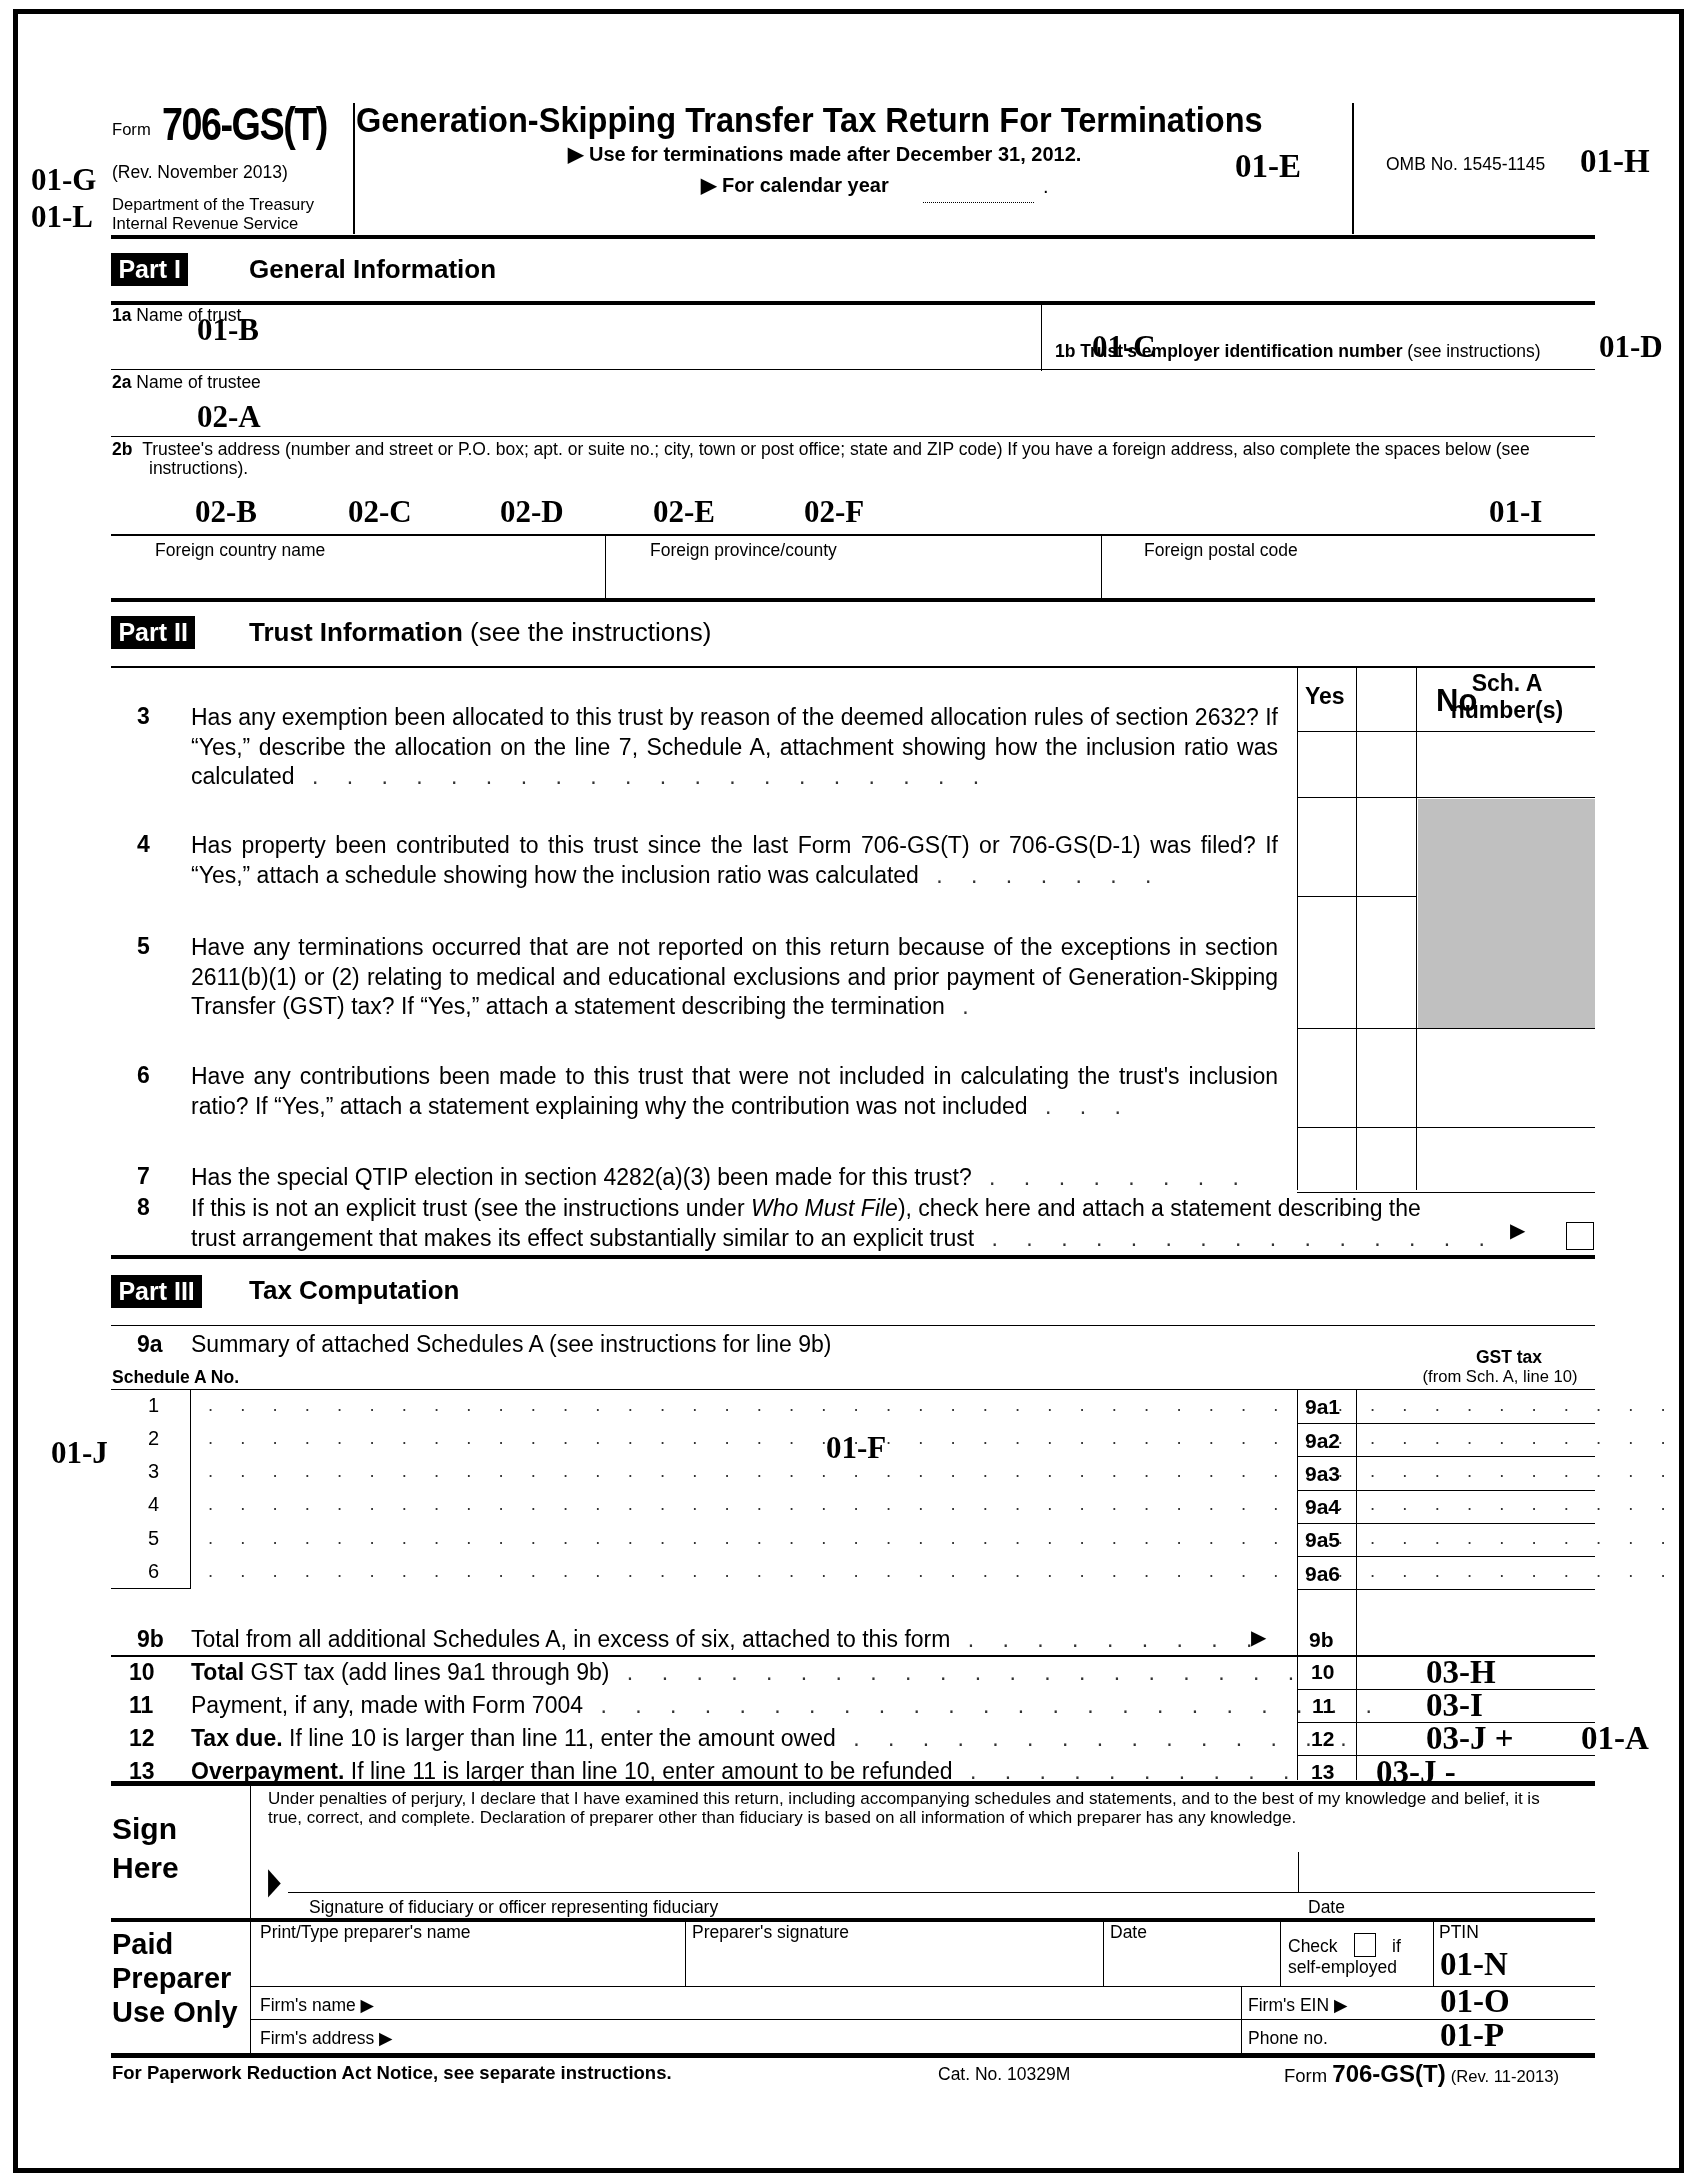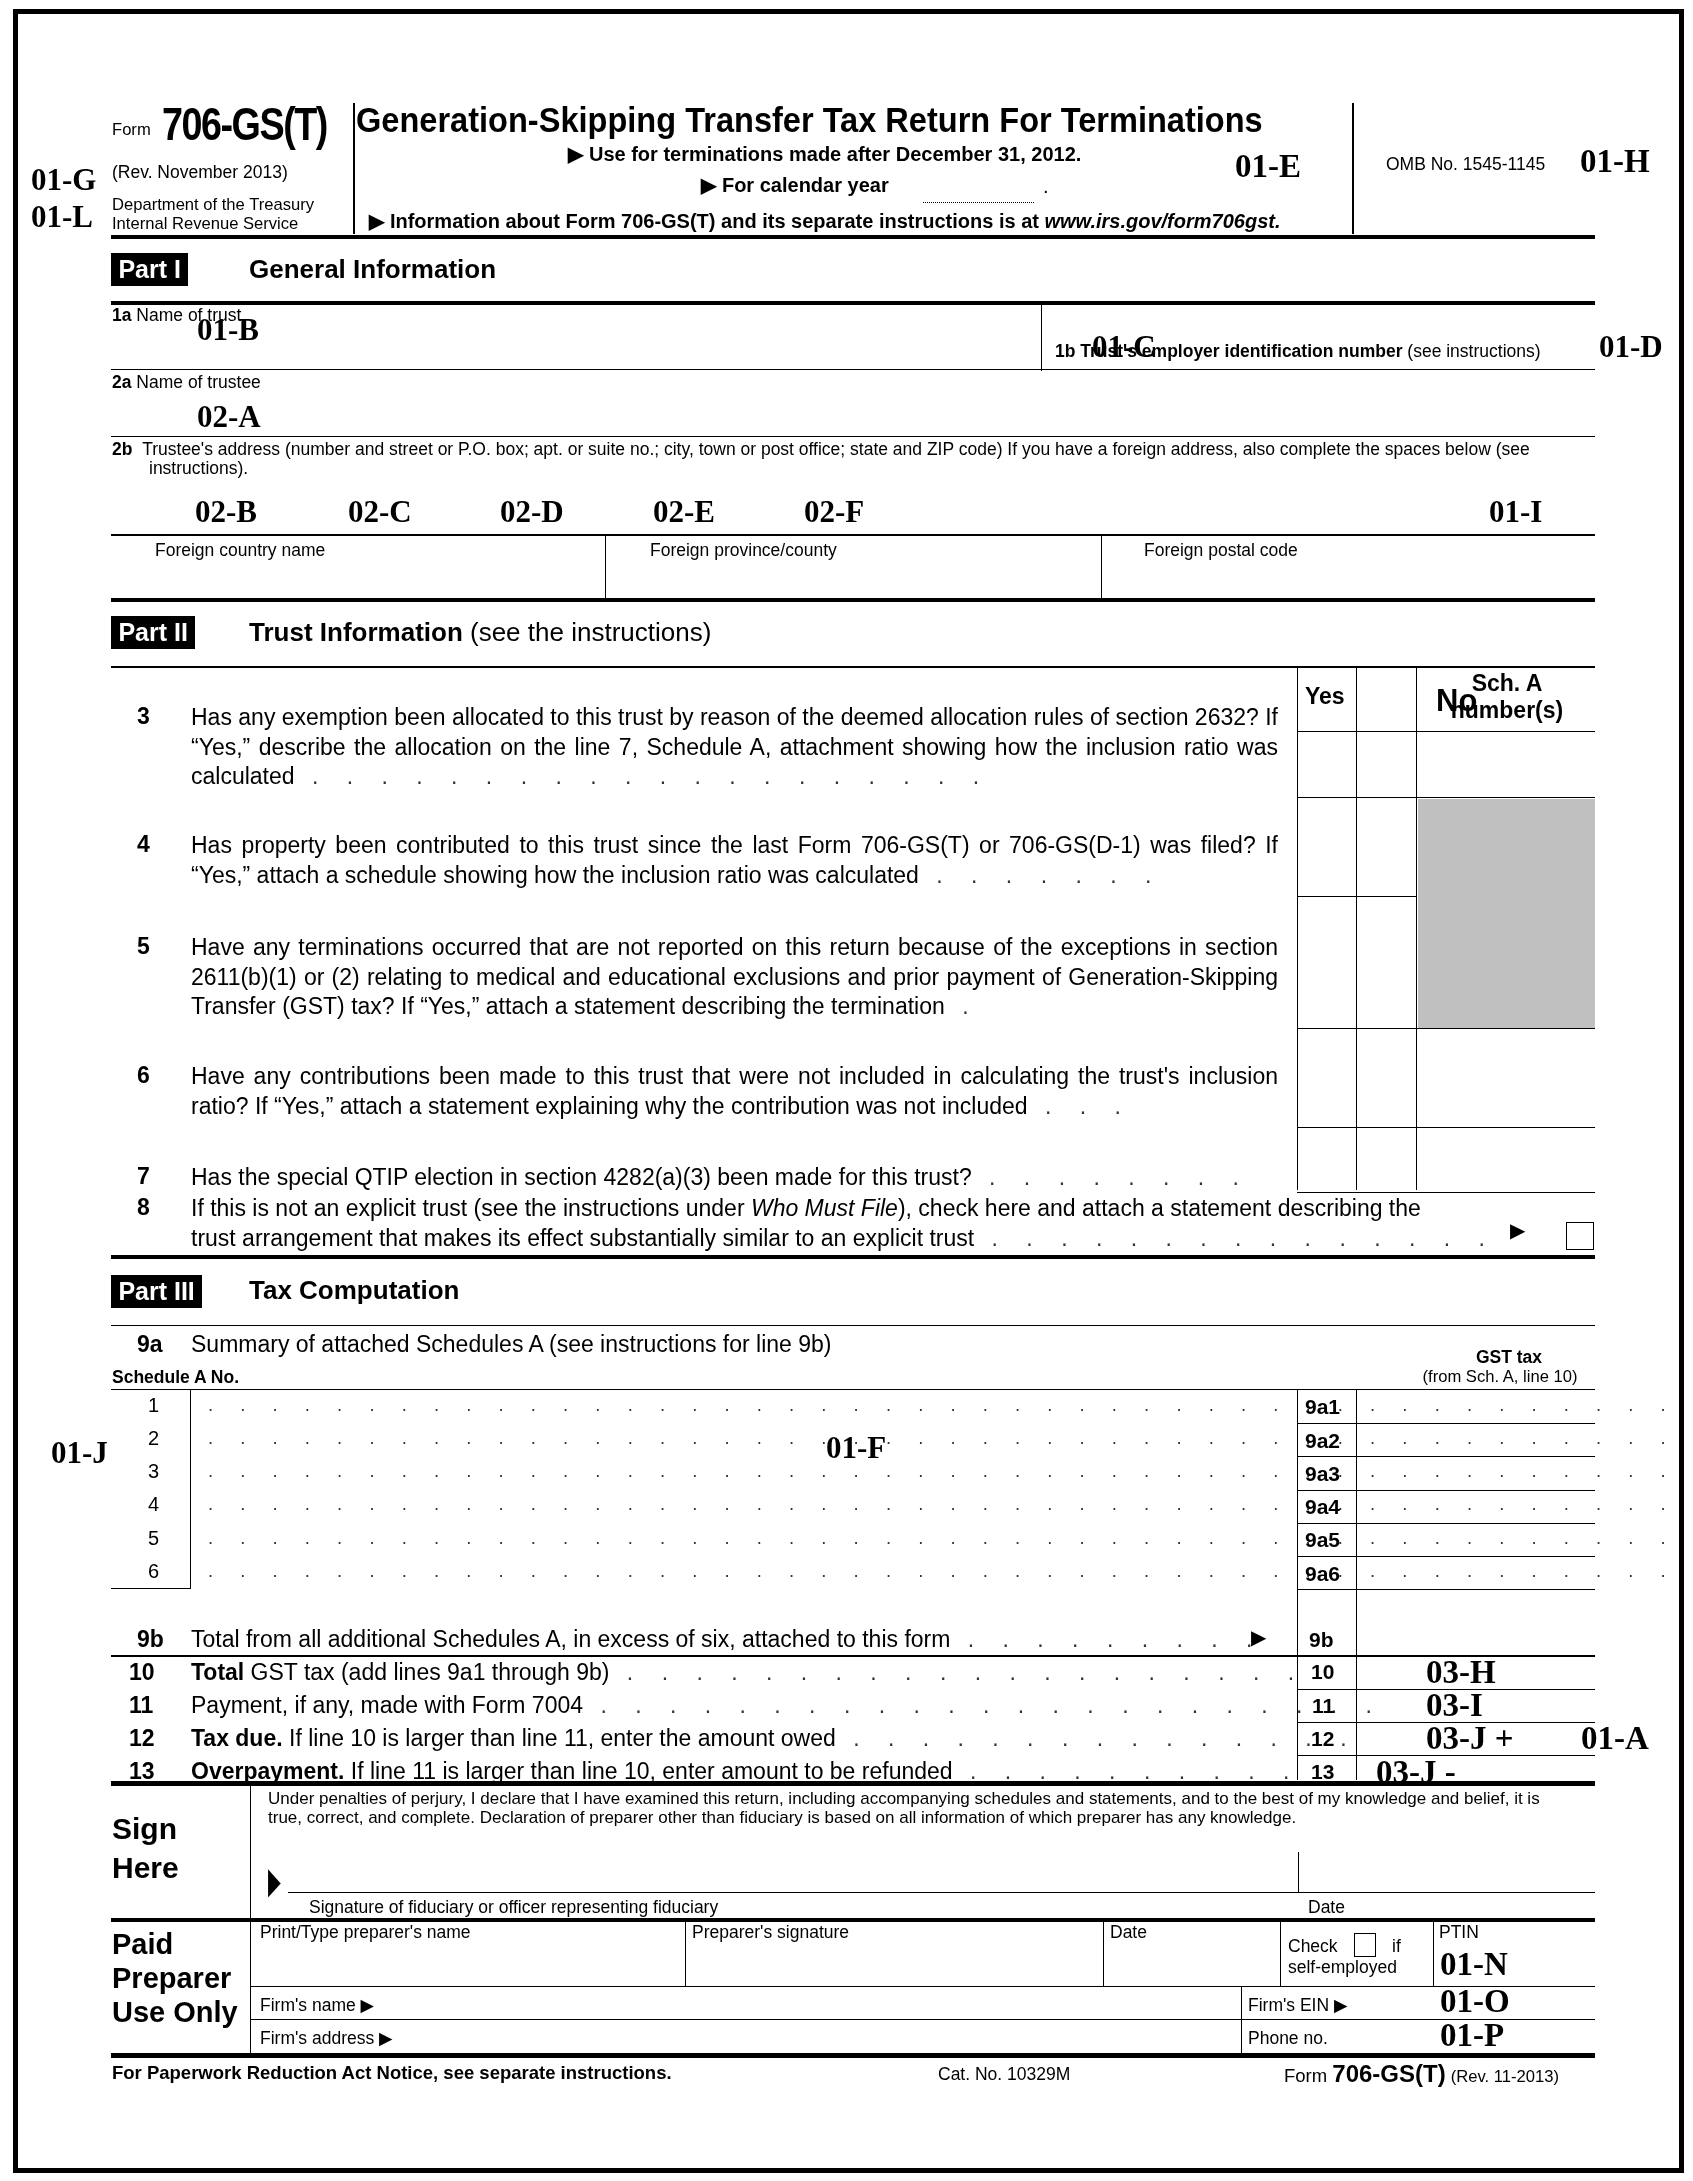--- a/index.html
+++ b/index.html
@@ -31,21 +31,20 @@
   <span class="abs code" style="left:31px;top:199px;">01-L</span>
   <span class="abs" style="left:112px;top:196px;font-size:16.6px;line-height:18.5px;">Department of the Treasury</span>
   <span class="abs" style="left:112px;top:214px;font-size:16.6px;">Internal Revenue Service</span>
   <div class="vline" style="left:353px;top:103px;height:131px;width:1.8px;"></div>
   <span class="abs b" style="left:356px;top:100px;font-size:35px;white-space:nowrap;transform:scaleX(0.93);transform-origin:left;">Generation-Skipping Transfer Tax Return For Terminations</span>
   <span class="abs b" style="left:568px;top:142px;font-size:20px;white-space:nowrap;">▶ Use for terminations made after December 31, 2012.</span>
   <span class="abs b" style="left:701px;top:173px;font-size:20px;white-space:nowrap;">▶ For calendar year</span>
   <span class="abs" style="left:923px;top:191px;width:111px;border-bottom:1.4px dotted #000;height:11px;"></span>
   <span class="abs" style="left:1043px;top:175px;font-size:20px;">.</span>
   <span class="abs code" style="left:1235px;top:148px;font-size:33px;">01-E</span>
-  <span class="abs b" style="left:369px;top:209px;font-size:20px;white-space:nowrap;"><span>▶ Information about Form 706-GS(T) and its separate instructions is at </span><i>www.irs.gov/form706gst.</i></span>
   <div class="vline" style="left:1352px;top:103px;height:131px;width:1.8px;"></div>
   <span class="abs" style="left:1386px;top:154px;font-size:17.5px;">OMB No. 1545-1145</span>
   <span class="abs code" style="left:1580px;top:143px;font-size:33px;">01-H</span>
   <div class="hline" style="top:235px;height:3.7px;"></div>
 </div>
 
 <div>
   <span class="partbox" style="left:111px;top:253px;">Part I</span>
   <span class="parttitle" style="left:249px;top:254px;">General Information</span>
   <div class="hline" style="top:301px;height:3.7px;"></div>

